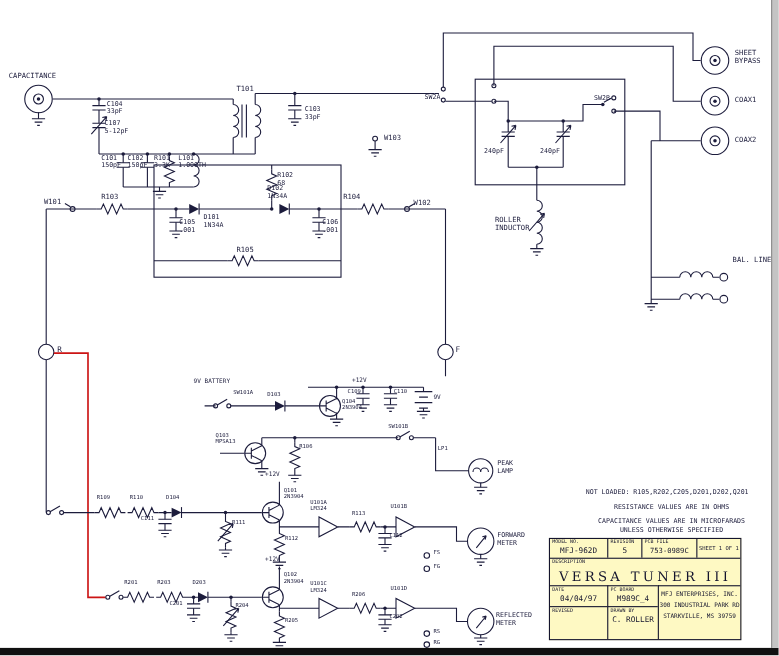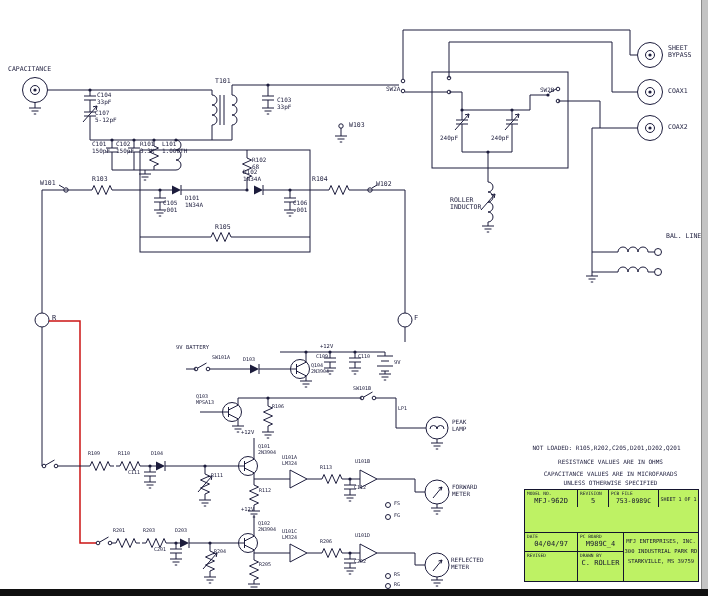--- a/index.html
+++ b/index.html
@@ -4,22 +4,22 @@
 <style>
   html,body{margin:0;padding:0;background:#e8e8e8;}
   .canvas{position:relative;width:708px;height:596px;background:#ffffff;overflow:hidden;
           font-family:"DejaVu Sans Mono",monospace;}
   .schem{position:absolute;left:0;top:0;}
   #labels{position:absolute;left:0;top:0;width:708px;height:596px;pointer-events:none;}
   .lbl{position:absolute;font-family:"DejaVu Sans Mono",monospace;font-size:7px;line-height:1.12;
        white-space:pre;color:#1c1c3c;}
   .note{position:absolute;font-family:"DejaVu Sans Mono",monospace;color:#1c1c3c;text-align:center;}
   
-  .tb{position:absolute;left:524px;top:489px;width:173px;height:91px;border:1.5px solid #14142e;
-      background:#bef264;box-sizing:content-box;color:#14142e;}
+  .tb{position:absolute;left:499px;top:489px;width:173px;height:91px;border:1.5px solid #14142e;
+      background:#fef9c3;box-sizing:content-box;color:#14142e;}
   .cell{position:absolute;box-sizing:border-box;border-left:1px solid #14142e;border-top:1px solid #14142e;overflow:hidden;}
   .cell.nol{border-left:none;} .cell.not{border-top:none;}
   .cl{display:block;font-size:4.5px;padding:1px 0 0 2px;letter-spacing:0;}
   .cv{display:block;text-align:center;font-size:7px;margin-top:1px;}
   .desc{display:block;text-align:center;font-family:"DejaVu Serif",serif;font-size:12px;
         letter-spacing:3px;margin-top:3px;}
   .addr{display:block;text-align:center;font-size:5.5px;line-height:1.8;}
   .addr:first-of-type{margin-top:4px;}
   .bottom-bar{position:absolute;left:0;top:589px;width:708px;height:7px;background:#101010;}
   .right-band{position:absolute;left:701px;top:0;width:7px;height:589px;background:#c4c4c4;border-left:1px solid #8a8a8a;}
@@ -404,20 +404,24 @@
     <span class="cl">REVISION</span>
     <span class="cv">5</span>
   </div>
   <div class="cell not" style="left:83px;top:0;width:50px;height:17px;">
     <span class="cl">PCB FILE</span>
     <span class="cv" style="font-size:6.5px">753-0989C</span>
   </div>
   <div class="cell not" style="left:133px;top:0;width:40px;height:17px;">
     <span class="cv" style="font-size:5px;margin-top:6px">SHEET 1 OF 1</span>
   </div>
+  <div class="cell nol" style="left:0;top:17px;width:173px;height:25px;">
+    <span class="cl">DESCRIPTION</span>
+    <span class="desc">VERSA TUNER III</span>
+  </div>
   <div class="cell nol" style="left:0;top:42px;width:52px;height:19px;">
     <span class="cl">DATE</span>
     <span class="cv">04/04/97</span>
   </div>
   <div class="cell" style="left:52px;top:42px;width:46px;height:19px;">
     <span class="cl">PC BOARD</span>
     <span class="cv">M989C_4</span>
   </div>
   <div class="cell" style="left:98px;top:42px;width:75px;height:49px;">
     <span class="addr">MFJ ENTERPRISES, INC.</span>

